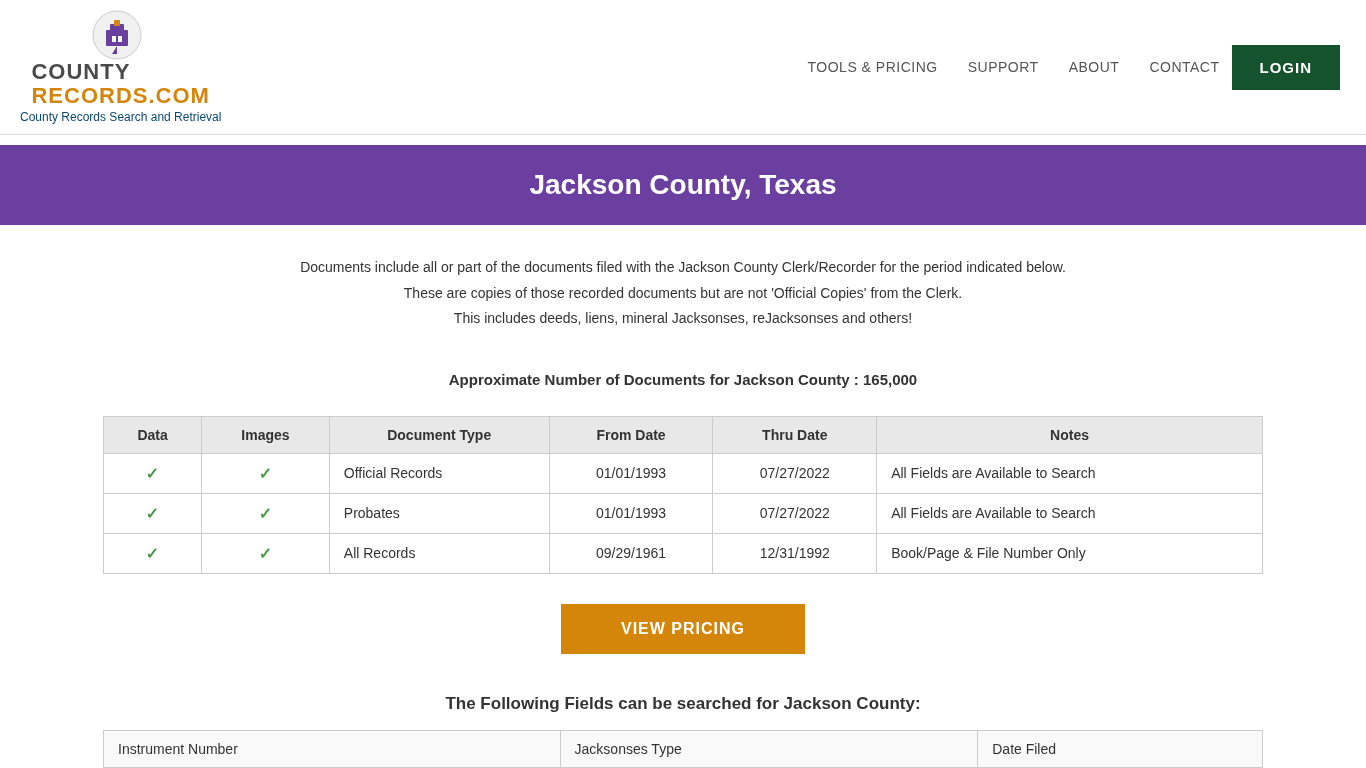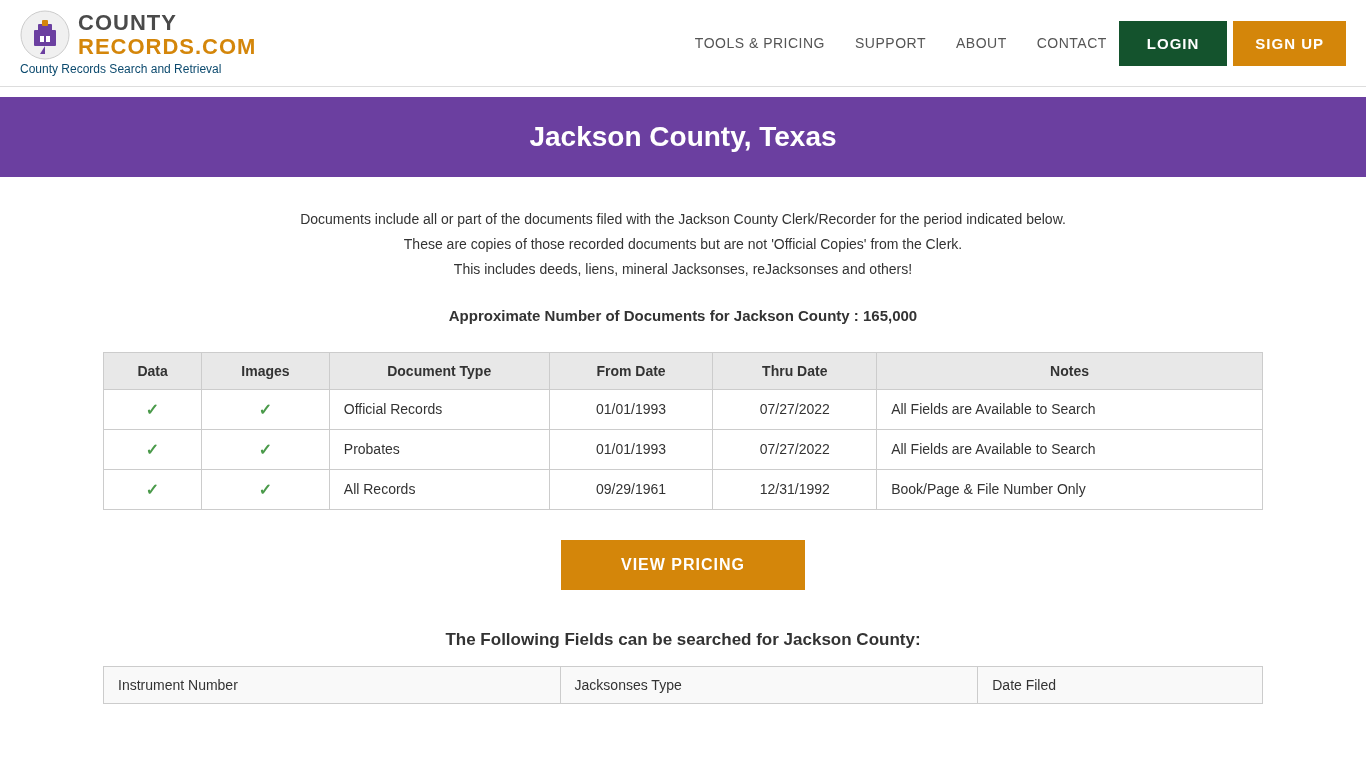--- a/index.html
+++ b/index.html
@@ -14,20 +14,21 @@
       background: #fff;
     }
     .logo-area {
       display: flex;
       flex-direction: column;
       margin-right: auto;
     }
     .logo-top {
       display: flex;
       align-items: center;
+      flex-direction: column;
     }
     .logo-icon {
       width: 50px;
       height: 50px;
       margin-right: 8px;
     }
     .logo-text-block {
       display: flex;
       flex-direction: column;
     }
@@ -99,21 +100,21 @@
     }
 
     
     .main-content {
       max-width: 1200px;
       margin: 0 auto;
       padding: 30px 20px;
     }
     .description {
       text-align: center;
-      margin-bottom: 24px;
+      margin-bottom: 40px;
       line-height: 1.8;
       font-size: 14px;
       color: #333;
     }
     .approx-count {
       text-align: center;
       font-weight: bold;
       font-size: 15px;
       margin-bottom: 28px;
     }
@@ -208,21 +209,20 @@
   </div>
 
   <nav>
     <a href="#">TOOLS &amp; PRICING</a>
     <a href="#">SUPPORT</a>
     <a href="#">ABOUT</a>
     <a href="#">CONTACT</a>
   </nav>
 
   <button class="btn-login">LOGIN</button>
-  <button class="btn-signup">SIGN UP</button>
 </header>
 
 <div class="page-banner">
   <h1>Jackson County, Texas</h1>
 </div>
 
 <div class="main-content">
 
   <div class="description">
     <p>Documents include all or part of the documents filed with the Jackson County Clerk/Recorder for the period indicated below.</p>

